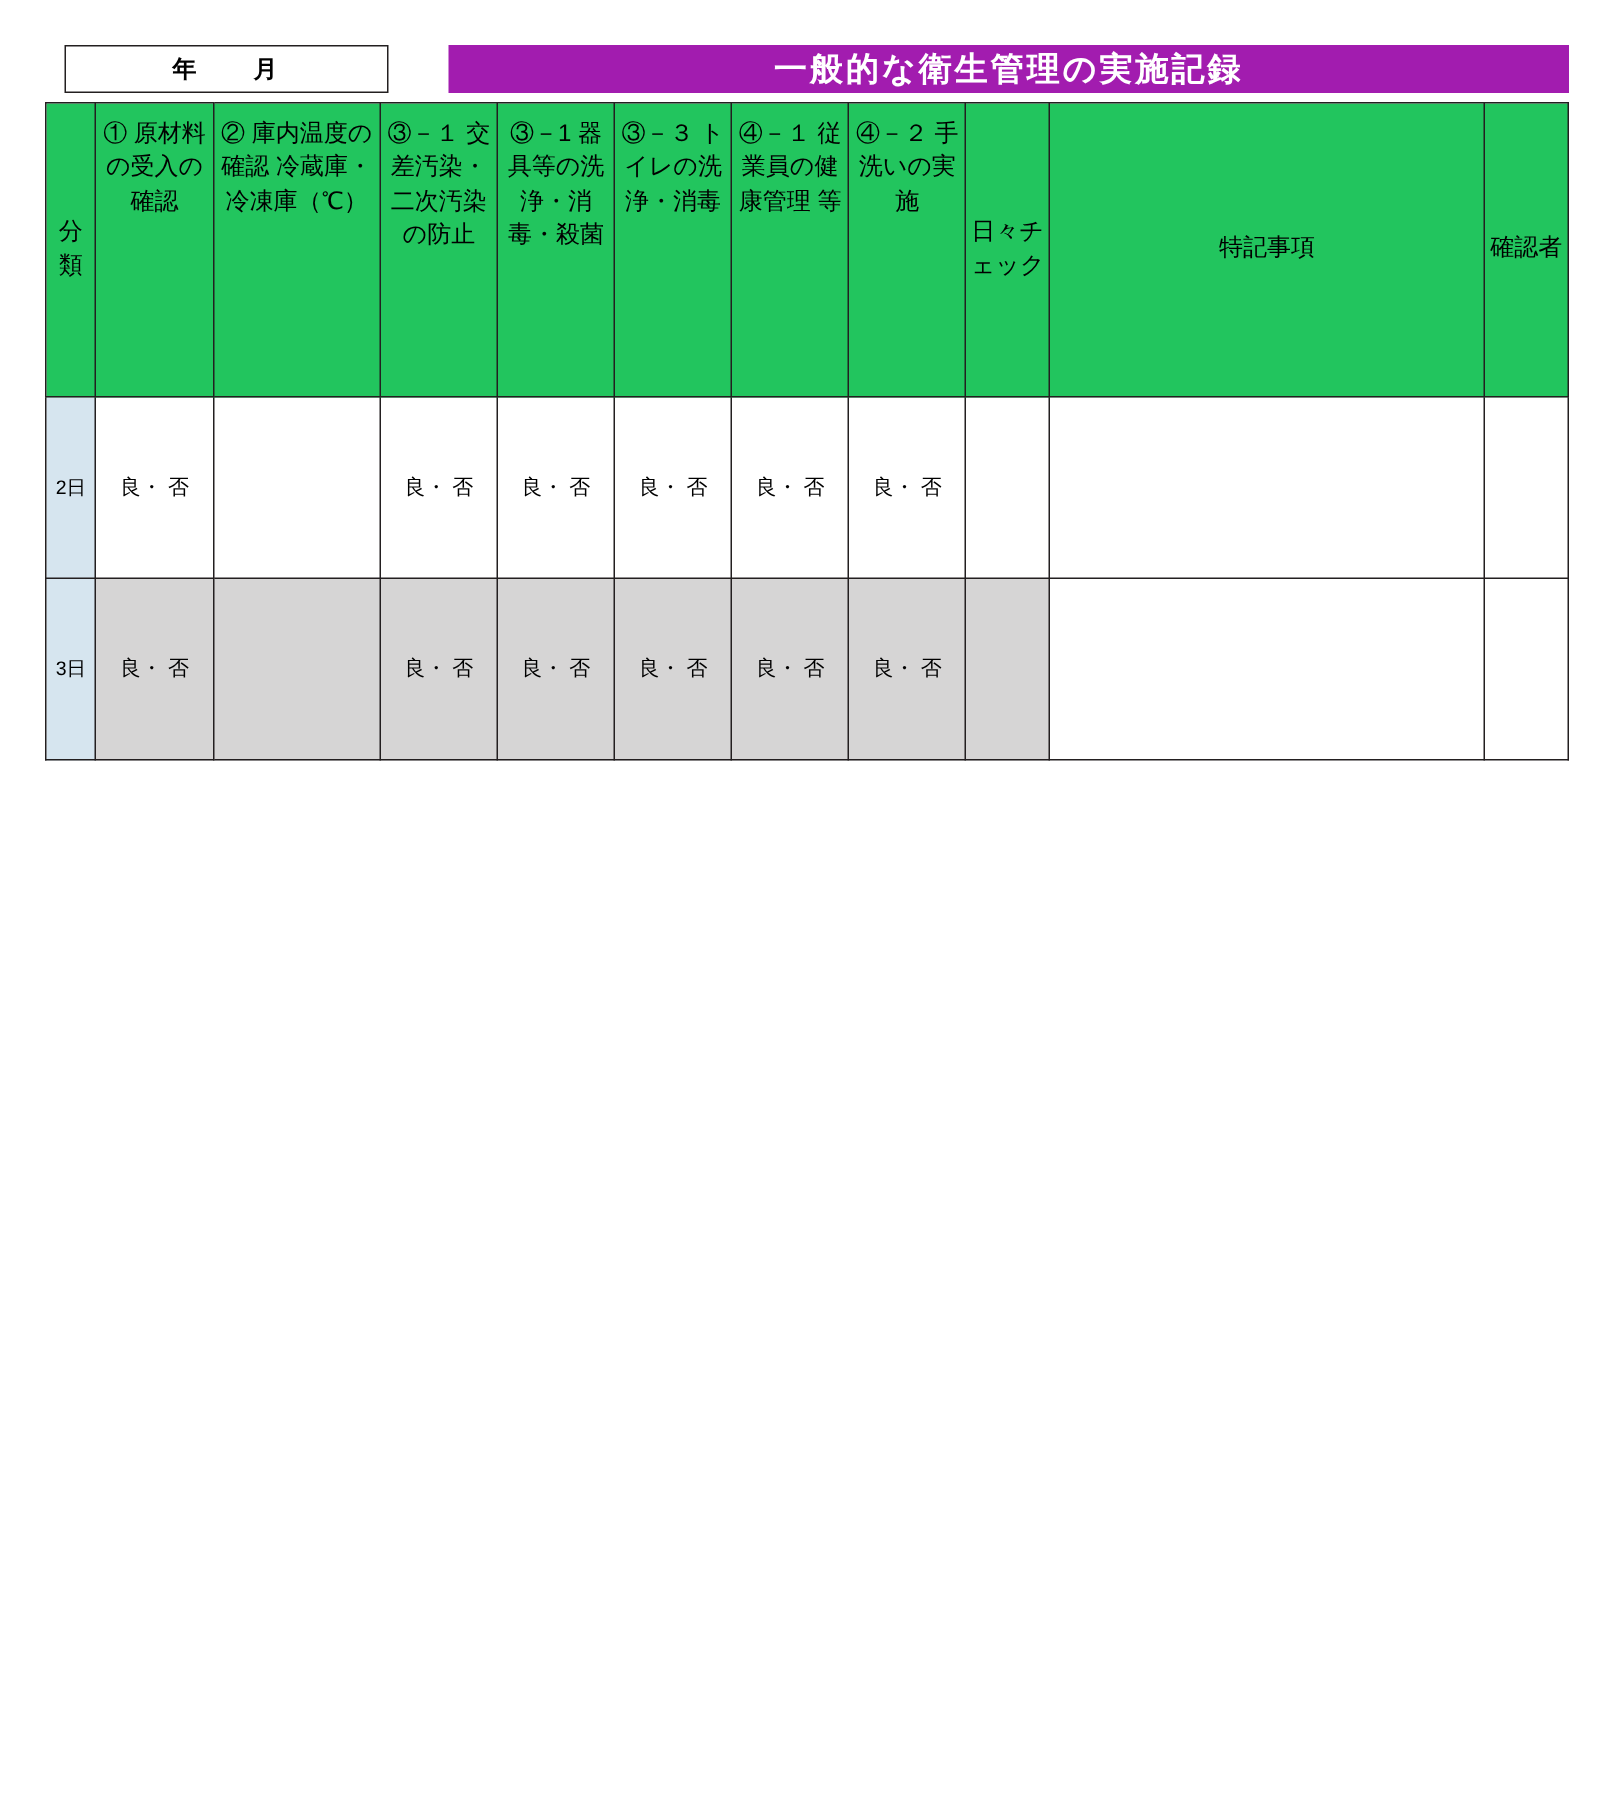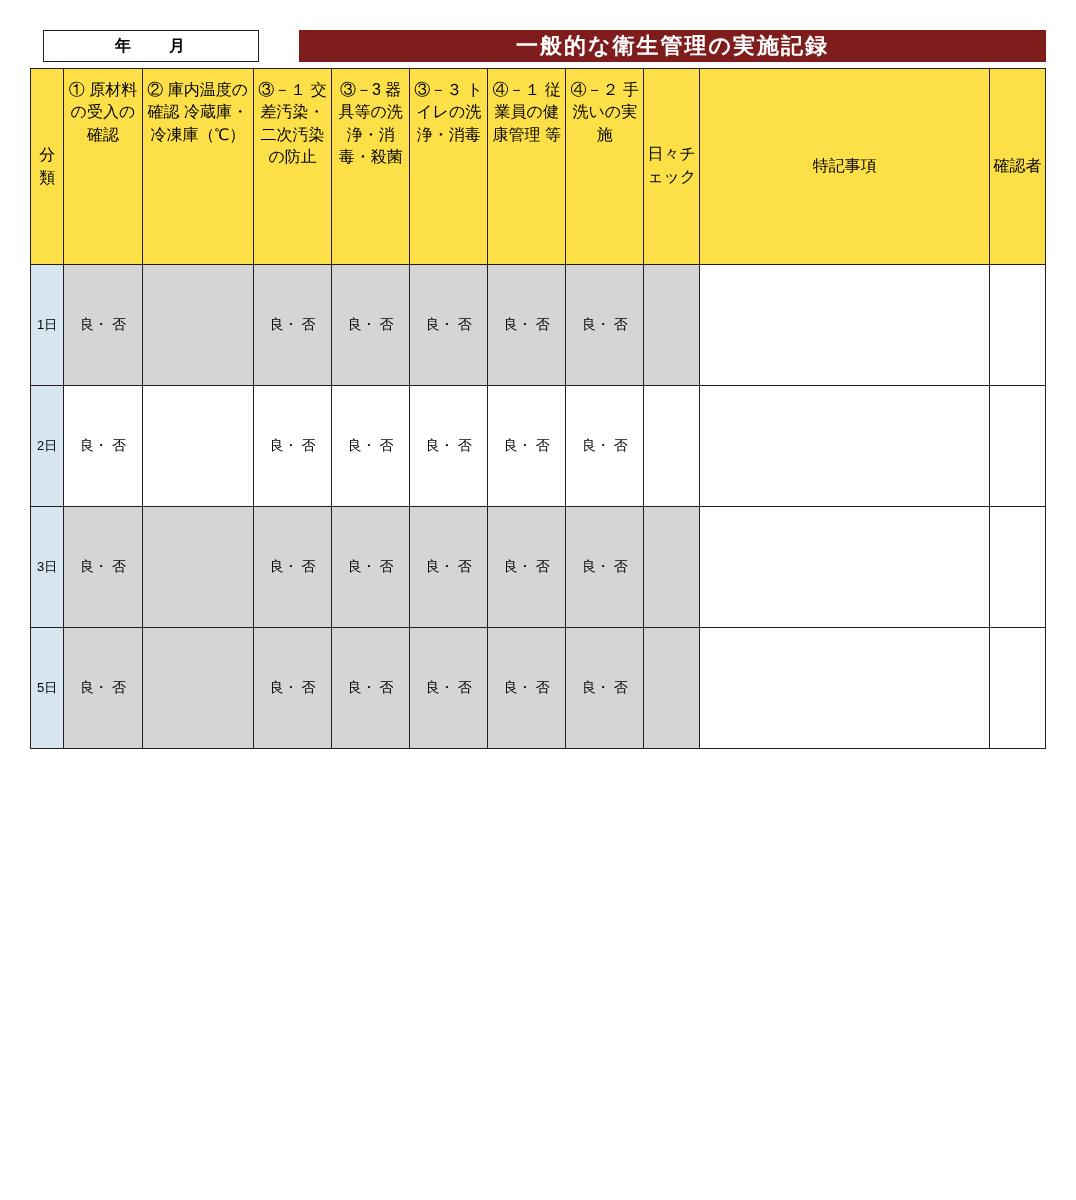--- a/index.html
+++ b/index.html
@@ -21,42 +21,42 @@
   width: 214px;
   height: 30px;
   display: flex;
   align-items: center;
   justify-content: center;
   font-weight: bold;
   font-size: 16px;
   letter-spacing: 2px;
 }
 .title-bar {
-  background: #7f1d1d;
+  background: #a21caf;
   color: #fff;
   flex: 1;
   margin-left: 40px;
   display: flex;
   align-items: center;
   justify-content: center;
   font-weight: bold;
   font-size: 22px;
   letter-spacing: 2px;
   height: 32px;
 }
 table {
   border-collapse: collapse;
   width: 100%;
   table-layout: fixed;
 }
 th, td {
   border: 1px solid #231f20;
 }
 th {
-  background: #fde047;
+  background: #22c55e;
   font-weight: normal;
   font-size: 16px;
   vertical-align: top;
   padding: 10px 2px;
   line-height: 1.4;
   height: 175px;
 }
 th.bunrui {
   vertical-align: middle;
   padding: 2px;
@@ -113,47 +113,34 @@
   <thead>
     <tr>
       <th class="bunrui">分類</th>
       <th>①
 原材料の受入の確認</th>
       <th>②
 庫内温度の確認
 冷蔵庫・冷凍庫（℃）</th>
       <th>③－１
 交差汚染・二次汚染の防止</th>
-      <th>③－3
+      <th>③－1
 器具等の洗浄・消毒・殺菌</th>
       <th>③－３
 トイレの洗浄・消毒</th>
       <th>④－１
 従業員の健康管理 等</th>
       <th>④－２
 手洗いの実施</th>
       <th class="daily-check">日々チェック</th>
       <th class="tokki">特記事項</th>
       <th class="kakunin">確認者</th>
     </tr>
   </thead>
   <tbody id="tbody">
-      <tr class="odd">
-        <td class="day-label">1日</td>
-        <td class="shaded">良・ 否</td>
-        <td class="shaded"></td>
-        <td class="shaded">良・ 否</td>
-        <td class="shaded">良・ 否</td>
-        <td class="shaded">良・ 否</td>
-        <td class="shaded">良・ 否</td>
-        <td class="shaded">良・ 否</td>
-        <td class="shaded"></td>
-        <td class="blank"></td>
-        <td class="blank"></td>
-      </tr>
       <tr class="even">
         <td class="day-label">2日</td>
         <td class="">良・ 否</td>
         <td class=""></td>
         <td class="">良・ 否</td>
         <td class="">良・ 否</td>
         <td class="">良・ 否</td>
         <td class="">良・ 否</td>
         <td class="">良・ 否</td>
         <td class=""></td>
@@ -166,27 +153,14 @@
         <td class="shaded"></td>
         <td class="shaded">良・ 否</td>
         <td class="shaded">良・ 否</td>
         <td class="shaded">良・ 否</td>
         <td class="shaded">良・ 否</td>
         <td class="shaded">良・ 否</td>
         <td class="shaded"></td>
         <td class="blank"></td>
         <td class="blank"></td>
       </tr>
-      <tr class="odd">
-        <td class="day-label">5日</td>
-        <td class="shaded">良・ 否</td>
-        <td class="shaded"></td>
-        <td class="shaded">良・ 否</td>
-        <td class="shaded">良・ 否</td>
-        <td class="shaded">良・ 否</td>
-        <td class="shaded">良・ 否</td>
-        <td class="shaded">良・ 否</td>
-        <td class="shaded"></td>
-        <td class="blank"></td>
-        <td class="blank"></td>
-      </tr>
     </tbody>
 </table>
 
 </body></html>

